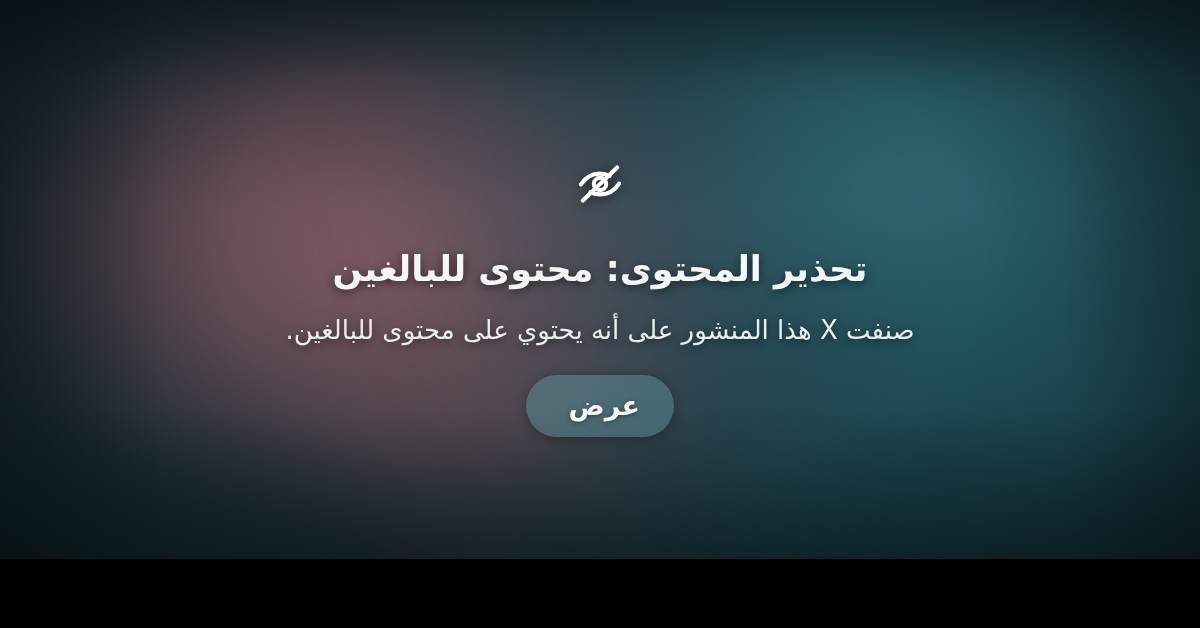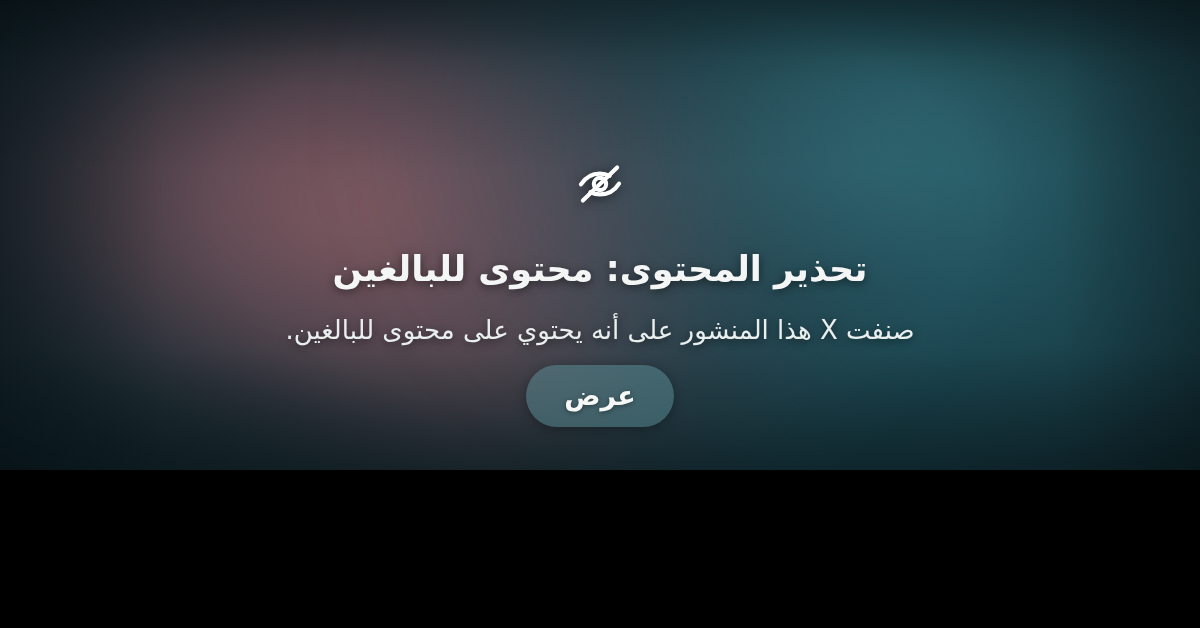--- a/index.html
+++ b/index.html
@@ -5,21 +5,21 @@
 <style>
   html, body {
     margin: 0;
     padding: 0;
     background: #000;
   }
 
   .screen {
     position: relative;
     width: 1200px;
-    height: 470px;
+    height: 559px;
     overflow: hidden;
     font-family: "DejaVu Sans", "Liberation Sans", sans-serif;
     background-color: #17272c;
     isolation: isolate;
   }
 
   
   .bg-layer {
     position: absolute;
     inset: -80px;
@@ -100,37 +100,38 @@
     font-size: 26px;
     font-weight: 400;
     color: #e9eeee;
     line-height: 1.42;
     text-align: left;
     text-shadow: 0 2px 9px rgba(0, 0, 0, 0.5);
     direction: rtl;
   }
 
   .view-button {
-    margin-top: 16px;
+    margin-top: 26px;
     min-width: 148px;
     height: 62px;
     padding: 0 34px;
     border: none;
     border-radius: 999px;
     background: rgba(96, 150, 160, 0.46);
     color: #f6f8f8;
     font-family: inherit;
     font-size: 27px;
     font-weight: 700;
     line-height: 62px;
     cursor: pointer;
     direction: rtl;
     box-shadow: 0 2px 12px rgba(0, 0, 0, 0.30);
     text-shadow: 0 1px 5px rgba(0, 0, 0, 0.42);
     backdrop-filter: blur(2px);
+    text-align: right;
   }
 </style>
 </head>
 <body>
 
 <div class="screen">
 
   <div class="bg-layer bg-base"></div>
   <div class="bg-layer bg-rose"></div>
   <div class="bg-layer bg-teal-right"></div>

